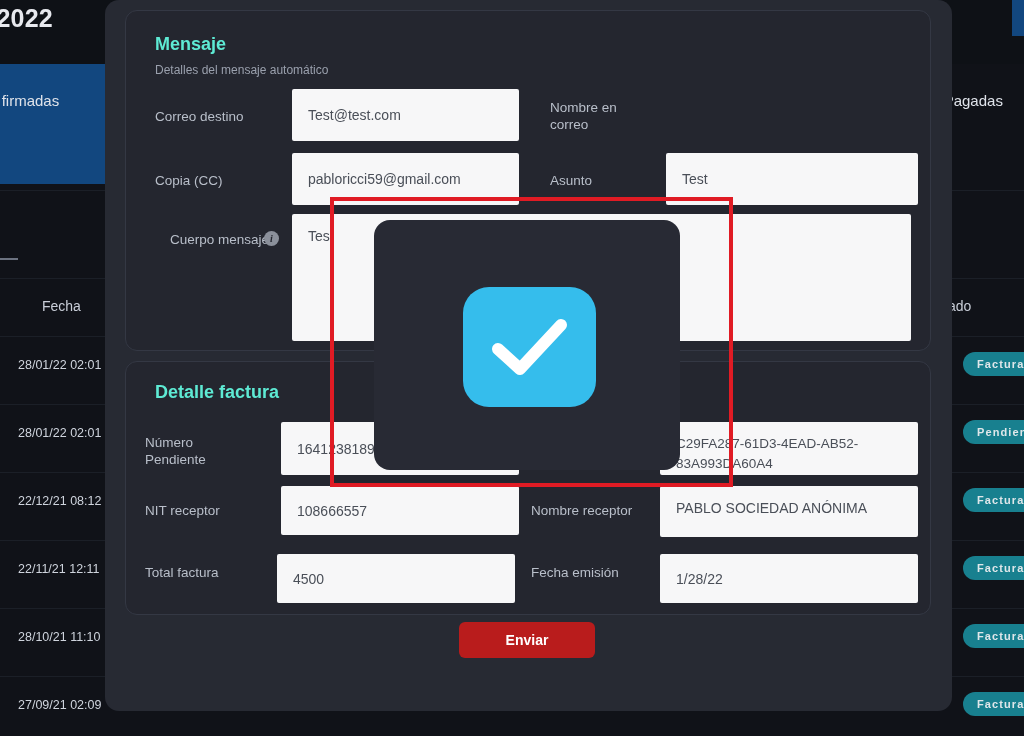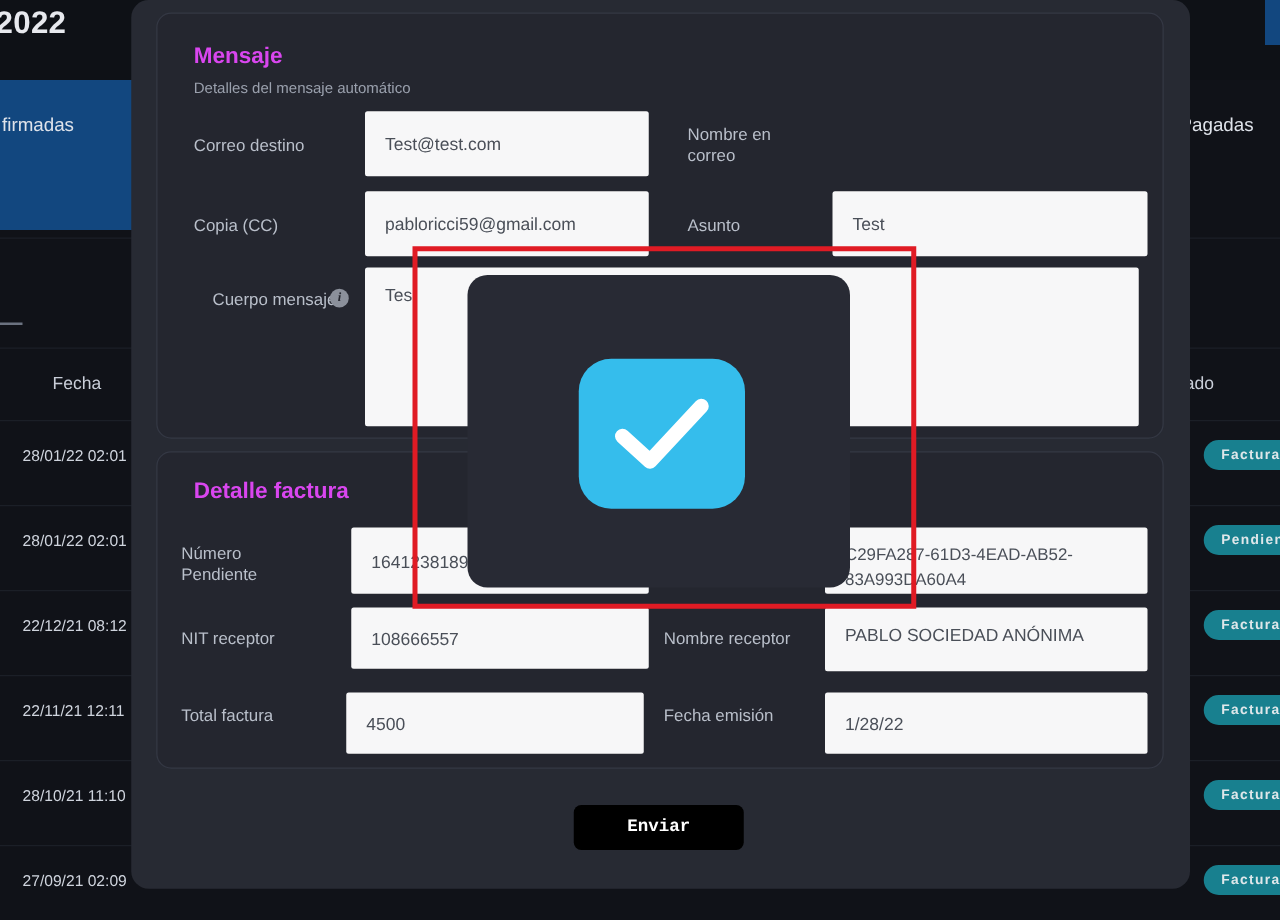--- a/index.html
+++ b/index.html
@@ -90,21 +90,21 @@
   .card {
     position: absolute; background: #24262f;
     border: 1px solid #343844;
     border-radius: 12px;
   }
   .card-message { left: 20px; top: 10px; width: 806px; height: 341px; }
   .card-invoice { left: 20px; top: 361px; width: 806px; height: 254px; }
 
   .card-title {
     position: absolute; left: 29px; top: 23px;
-    color: #d946ef; font-size: 18px; font-weight: 700;
+    color: #5eead4; font-size: 18px; font-weight: 700;
   }
   .card-sub {
     position: absolute; left: 29px; top: 52px;
     color: #9aa0ad; font-size: 12px;
   }
   .flabel {
     position: absolute; color: #b9bfca; font-size: 13.5px;
     line-height: 17px;
   }
   .finput {
@@ -118,25 +118,25 @@
 
   .info-icon {
     position: absolute; width: 15px; height: 15px; border-radius: 50%;
     background: #8b909b; color: #24262f; font-size: 10px;
     font-weight: 700; display: flex; align-items: center;
     justify-content: center; font-style: italic;
     font-family: "Liberation Serif", serif;
   }
 
   .send-btn {
-    position: absolute; left: 354px; top: 644px;
+    position: absolute; left: 354px; top: 622px;
     width: 136px; height: 36px; border-radius: 6px;
-    background: #000000; color: #ffffff; border: none;
+    background: #b91c1c; color: #ffffff; border: none;
     font-size: 14px; font-weight: 700; cursor: pointer;
-    font-family: Liberation Mono, monospace;
+    font-family: Liberation Sans, sans-serif;
   }
 
   
   .overlay-panel {
     position: absolute; left: 374px; top: 220px;
     width: 306px; height: 250px;
     background: #282a34; border-radius: 16px;
   }
   .check-tile {
     position: absolute; left: 463px; top: 287px;

